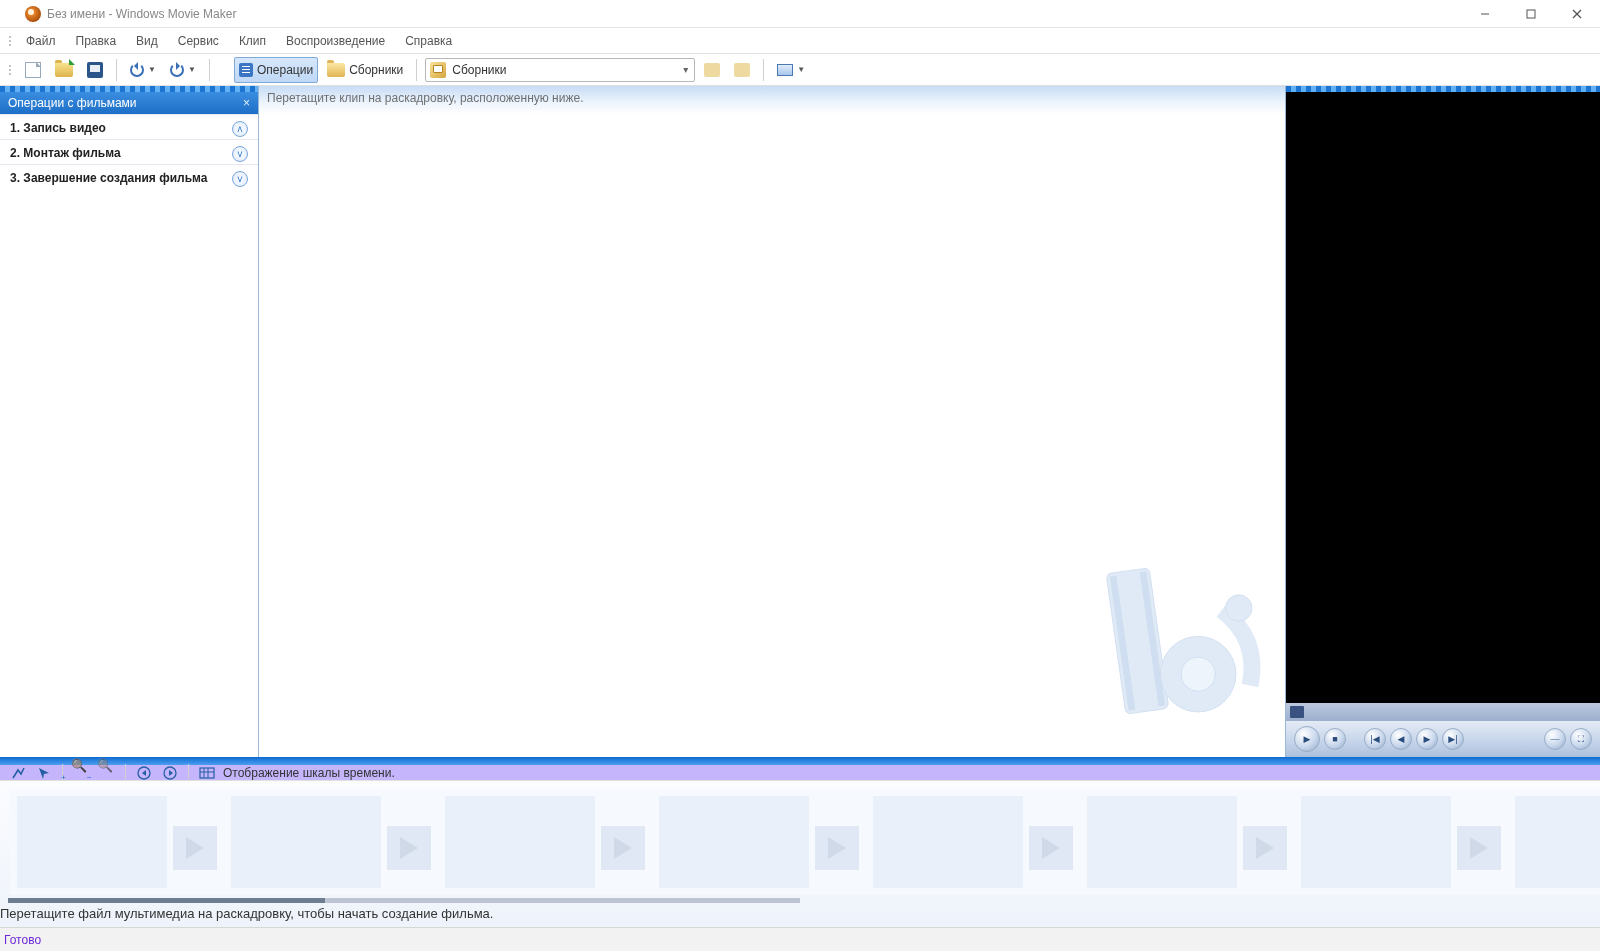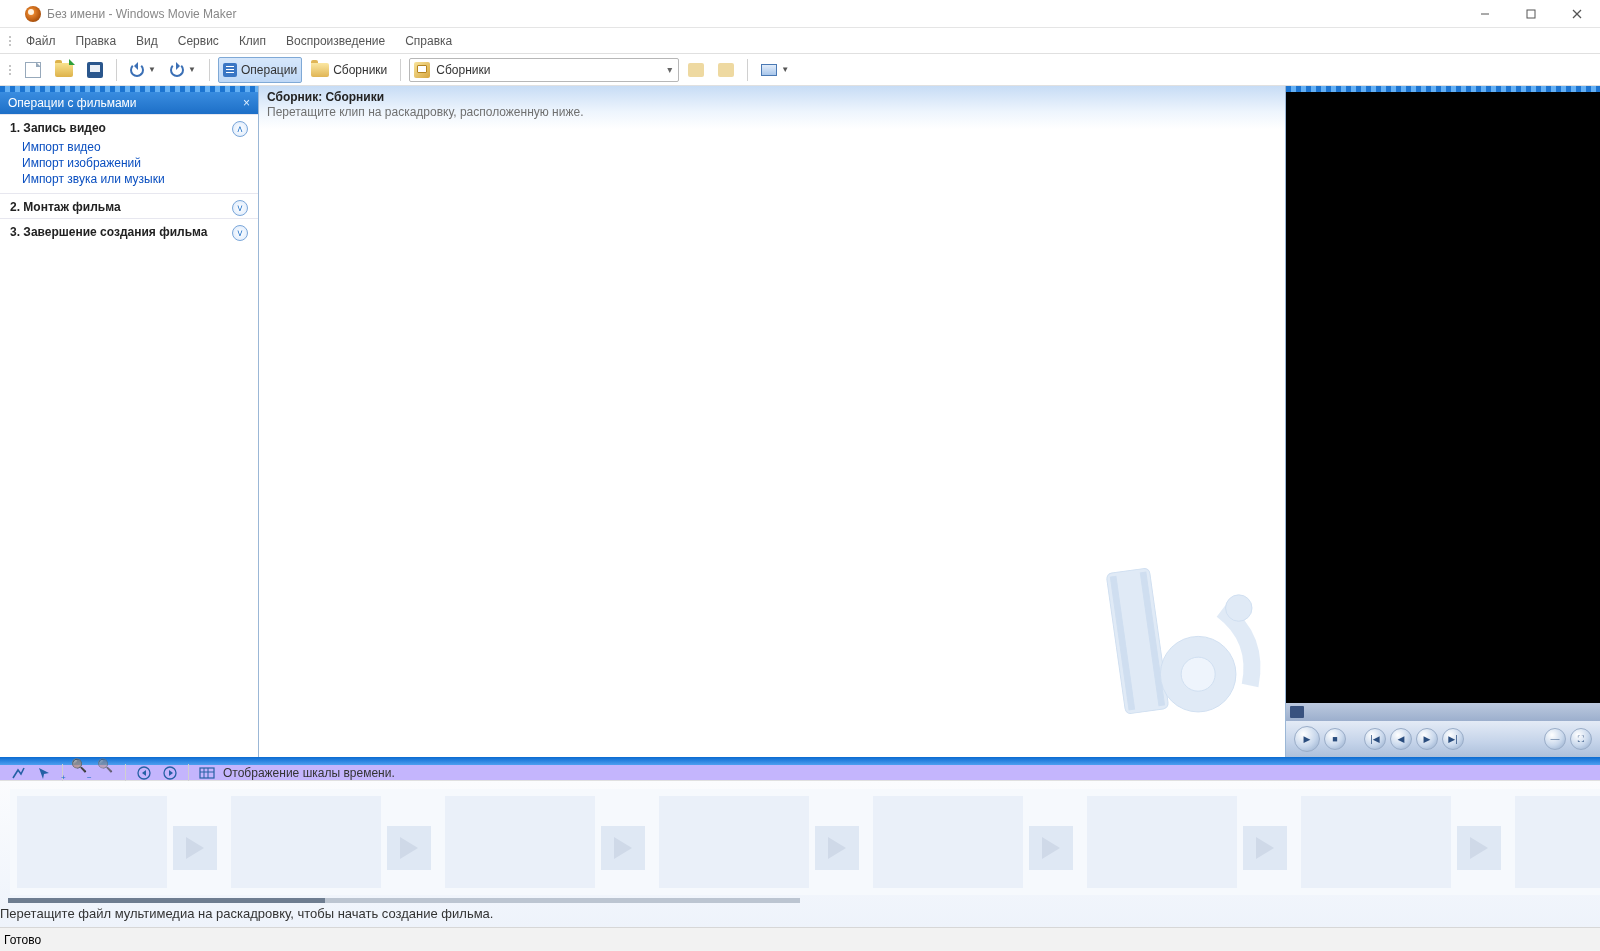--- a/index.html
+++ b/index.html
@@ -17,21 +17,21 @@
   
   .menubar { display:flex; gap:0; padding: 0 4px 0 10px; height:26px; align-items:center; border-bottom:1px solid #e0e0e0; color:#555; }
   .menubar-item { padding: 4px 10px; }
   .grip { width:6px; display:flex; flex-direction:column; gap:2px; justify-content:center; align-items:center; height:20px; padding-right:6px;}
   .grip span { width:2px; height:2px; background:#b0b0b0; border-radius:50%; }
 
   
   .toolbar { display:flex; align-items:center; height:32px; padding:0 6px 0 10px; gap:4px; border-bottom:1px solid #e0e0e0; }
   .tb-sep { width:1px; height:22px; background:#d0d0d0; margin:0 4px; }
   .tb-btn { height:26px; min-width:24px; display:flex; align-items:center; justify-content:center; padding:0 4px; border:1px solid transparent; border-radius:2px; gap:4px;}
-  .tb-btn.active { background:linear-gradient(#d6e7fb,#bfd8f6); border-color:#7fa9d6; }
+  .tb-btn.active { background:linear-gradient(#d6e7fb,#bfd8f6); border-color:#7fa9d6;margin-left:16px; }
   .tb-label { font-size:12px; color:#333; }
   .dropdown-arrow { width:8px; text-align:center; color:#555; font-size:8px; }
   .combo { display:flex; align-items:center; gap:6px; border:1px solid #b7b7b7; background:#fff; border-radius:2px; height:24px; padding:0 4px 0 4px; width:270px;}
   .combo-icon { width:16px; height:16px; background: linear-gradient(135deg,#f8e39a,#d6a53d); border-radius:2px; position:relative;}
   .combo-icon::after{content:"";position:absolute;top:3px;left:3px;width:8px;height:6px;border:1px solid #b58420;background:#fff;border-radius:1px;}
   .combo-text { flex:1; color:#333; font-size:12px;}
   .combo-arrow { color:#666; font-size:10px; padding:0 2px;}
 
   
   .ico { width:16px; height:16px; display:inline-block; }
@@ -104,21 +104,21 @@
   .sb-track { display:flex; gap:0; }
   .sb-cell { width:214px; height:106px; background:#f6f9fd; border:1px solid transparent; position:relative; flex:0 0 auto;}
   .sb-thumb { position:absolute; inset:6px 56px 6px 6px; background:#eaf0f9; }
   .sb-trans { position:absolute; top:36px; right:6px; width:44px; height:44px; background:#dfe8f4; display:flex; align-items:center; justify-content:center;}
   .sb-trans::after{content:"";width:0;height:0;border-top:11px solid transparent;border-bottom:11px solid transparent;border-left:18px solid #cfd9e8;}
   .sb-hint2 { position:absolute; left:0; bottom:6px; font-weight:normal; color:#333; font-size:13px;}
   .sb-hscroll { position:absolute; left:8px; bottom:24px; right:50%; height:5px; background:#bcc5d1; }
   .sb-hscroll::after{content:"";position:absolute;left:0;top:0;width:40%;height:100%;background:#6e7d90;}
 
   
-  .statusbar { height:24px; background:#f2f2f2; border-top:1px solid #d7d7d7; display:flex; align-items:center; padding:0 4px; color:#000000;}
+  .statusbar { height:24px; background:#f2f2f2; border-top:1px solid #d7d7d7; display:flex; align-items:center; padding:0 4px; color:#6d28d9;}
 </style>
 </head>
 <body>
 
 <div class="titlebar">
   <div class="titlebar-icon"></div>
   <div class="title-text">Без имени - Windows Movie Maker</div>
   <div class="win-controls">
     <div class="win-btn">
         <svg width="10" height="10">
@@ -214,44 +214,38 @@
       <span>Операции с фильмами</span>
       <span class="close">×</span>
     </div>
     <div class="task-group">
       <span class="task-group-title">
         <span>1.</span>
         <span>Запись видео</span>
       </span>
       <span class="task-toggle">˄</span>
     </div>
-    <div class="task-links">
-      <a class="task-link">Импорт видео</a>
-      <a class="task-link">Импорт изображений</a>
-      <a class="task-link">Импорт звука или музыки</a>
-    </div>
     <div class="task-group">
       <span class="task-group-title">
         <span>2.</span>
         <span>Монтаж фильма</span>
       </span>
       <span class="task-toggle">˅</span>
     </div>
     <div class="task-group">
       <span class="task-group-title">
         <span>3.</span>
         <span>Завершение создания фильма</span>
       </span>
       <span class="task-toggle">˅</span>
     </div>
   </div>
 
   <div class="collection">
     <div class="collection-head">
-      <div class="collection-title">Сборник: Сборники</div>
       <div class="collection-hint">Перетащите клип на раскадровку, расположенную ниже.</div>
     </div>
     <div class="collection-body">
       <svg class="watermark" viewBox="0 0 180 190">
         <g fill="#dbe7f5" stroke="#c7d9ee" stroke-width="1">
           <rect x="18" y="18" width="46" height="150" rx="6" transform="rotate(-8 40 95)"></rect>
           <rect x="22" y="22" width="6" height="142" fill="#c7d9ee" transform="rotate(-8 40 95)"></rect>
           <rect x="54" y="22" width="6" height="142" fill="#c7d9ee" transform="rotate(-8 40 95)"></rect>
           <circle cx="105" cy="128" r="40"></circle>
           <circle cx="105" cy="128" r="18" fill="#ecf3fc"></circle>

